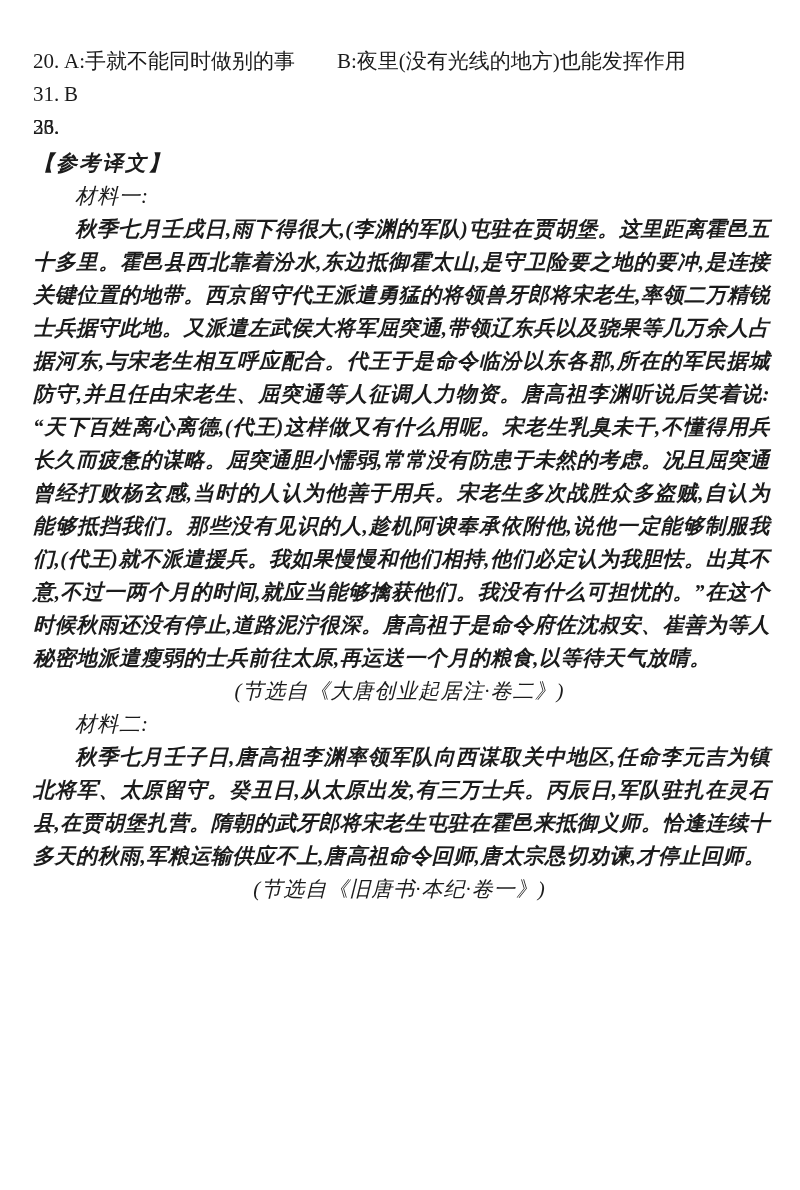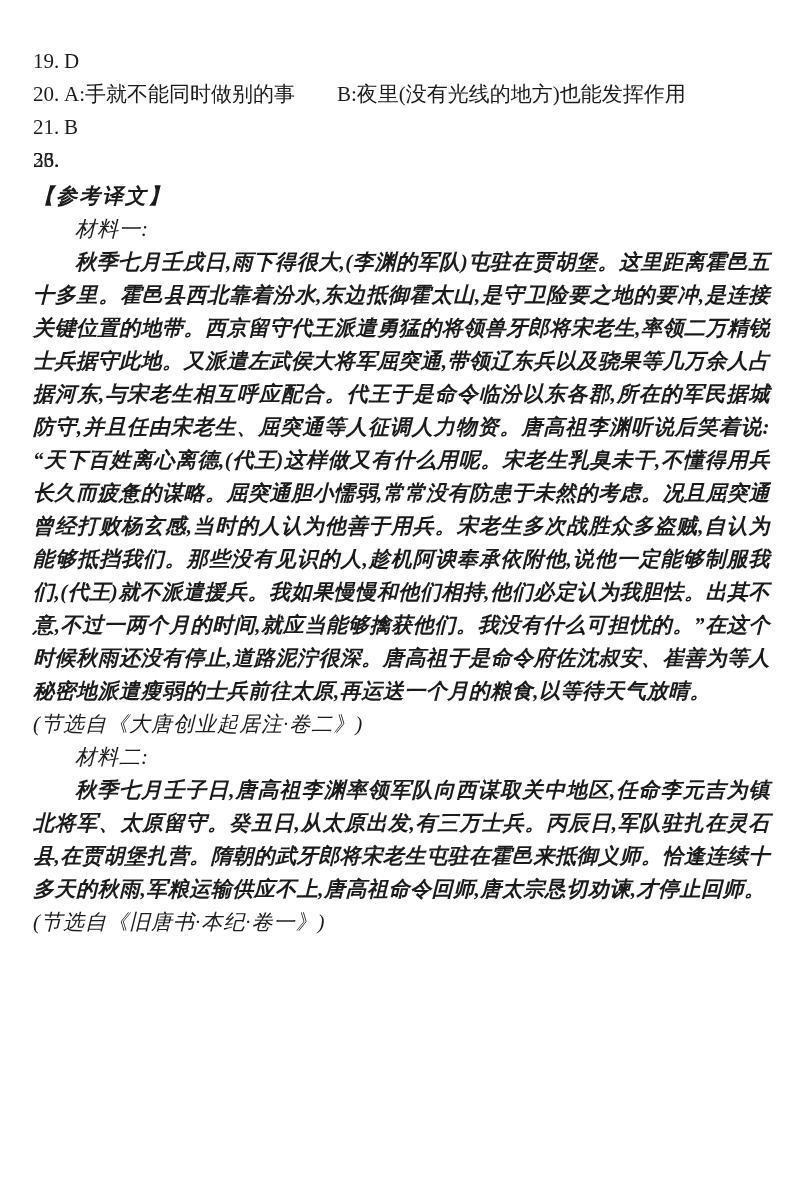--- a/index.html
+++ b/index.html
@@ -49,41 +49,37 @@
     text-indent: 2em;
     letter-spacing: 1px;
   }
   .mat-para {
     text-indent: 2em;
     text-align: justify;
     letter-spacing: 0.5px;
     font-weight: bold;
   }
   .mat-cite {
-    text-align: left;
+    text-align: center;
     padding-right: 4px;
     letter-spacing: 1px;
   }
 </style>
 </head>
 <body>
 
 <div class="page">
 
   <div class="answers">
     <p class="ans">
-      <span class="num">19.</span>
-      <span>D</span>
-    </p>
-    <p class="ans">
       <span class="num">20.</span>
       <span>A:手就不能同时做别的事　　B:夜里(没有光线的地方)也能发挥作用</span>
     </p>
     <p class="ans">
-      <span class="num">21.</span>
+      <span class="num">31.</span>
       <span>B</span>
     </p>
     <p class="ans">
       <span class="num">36.</span>
     </p>
     <p class="ans">
       <span class="num">23.</span>
     </p>
   </div>
 

